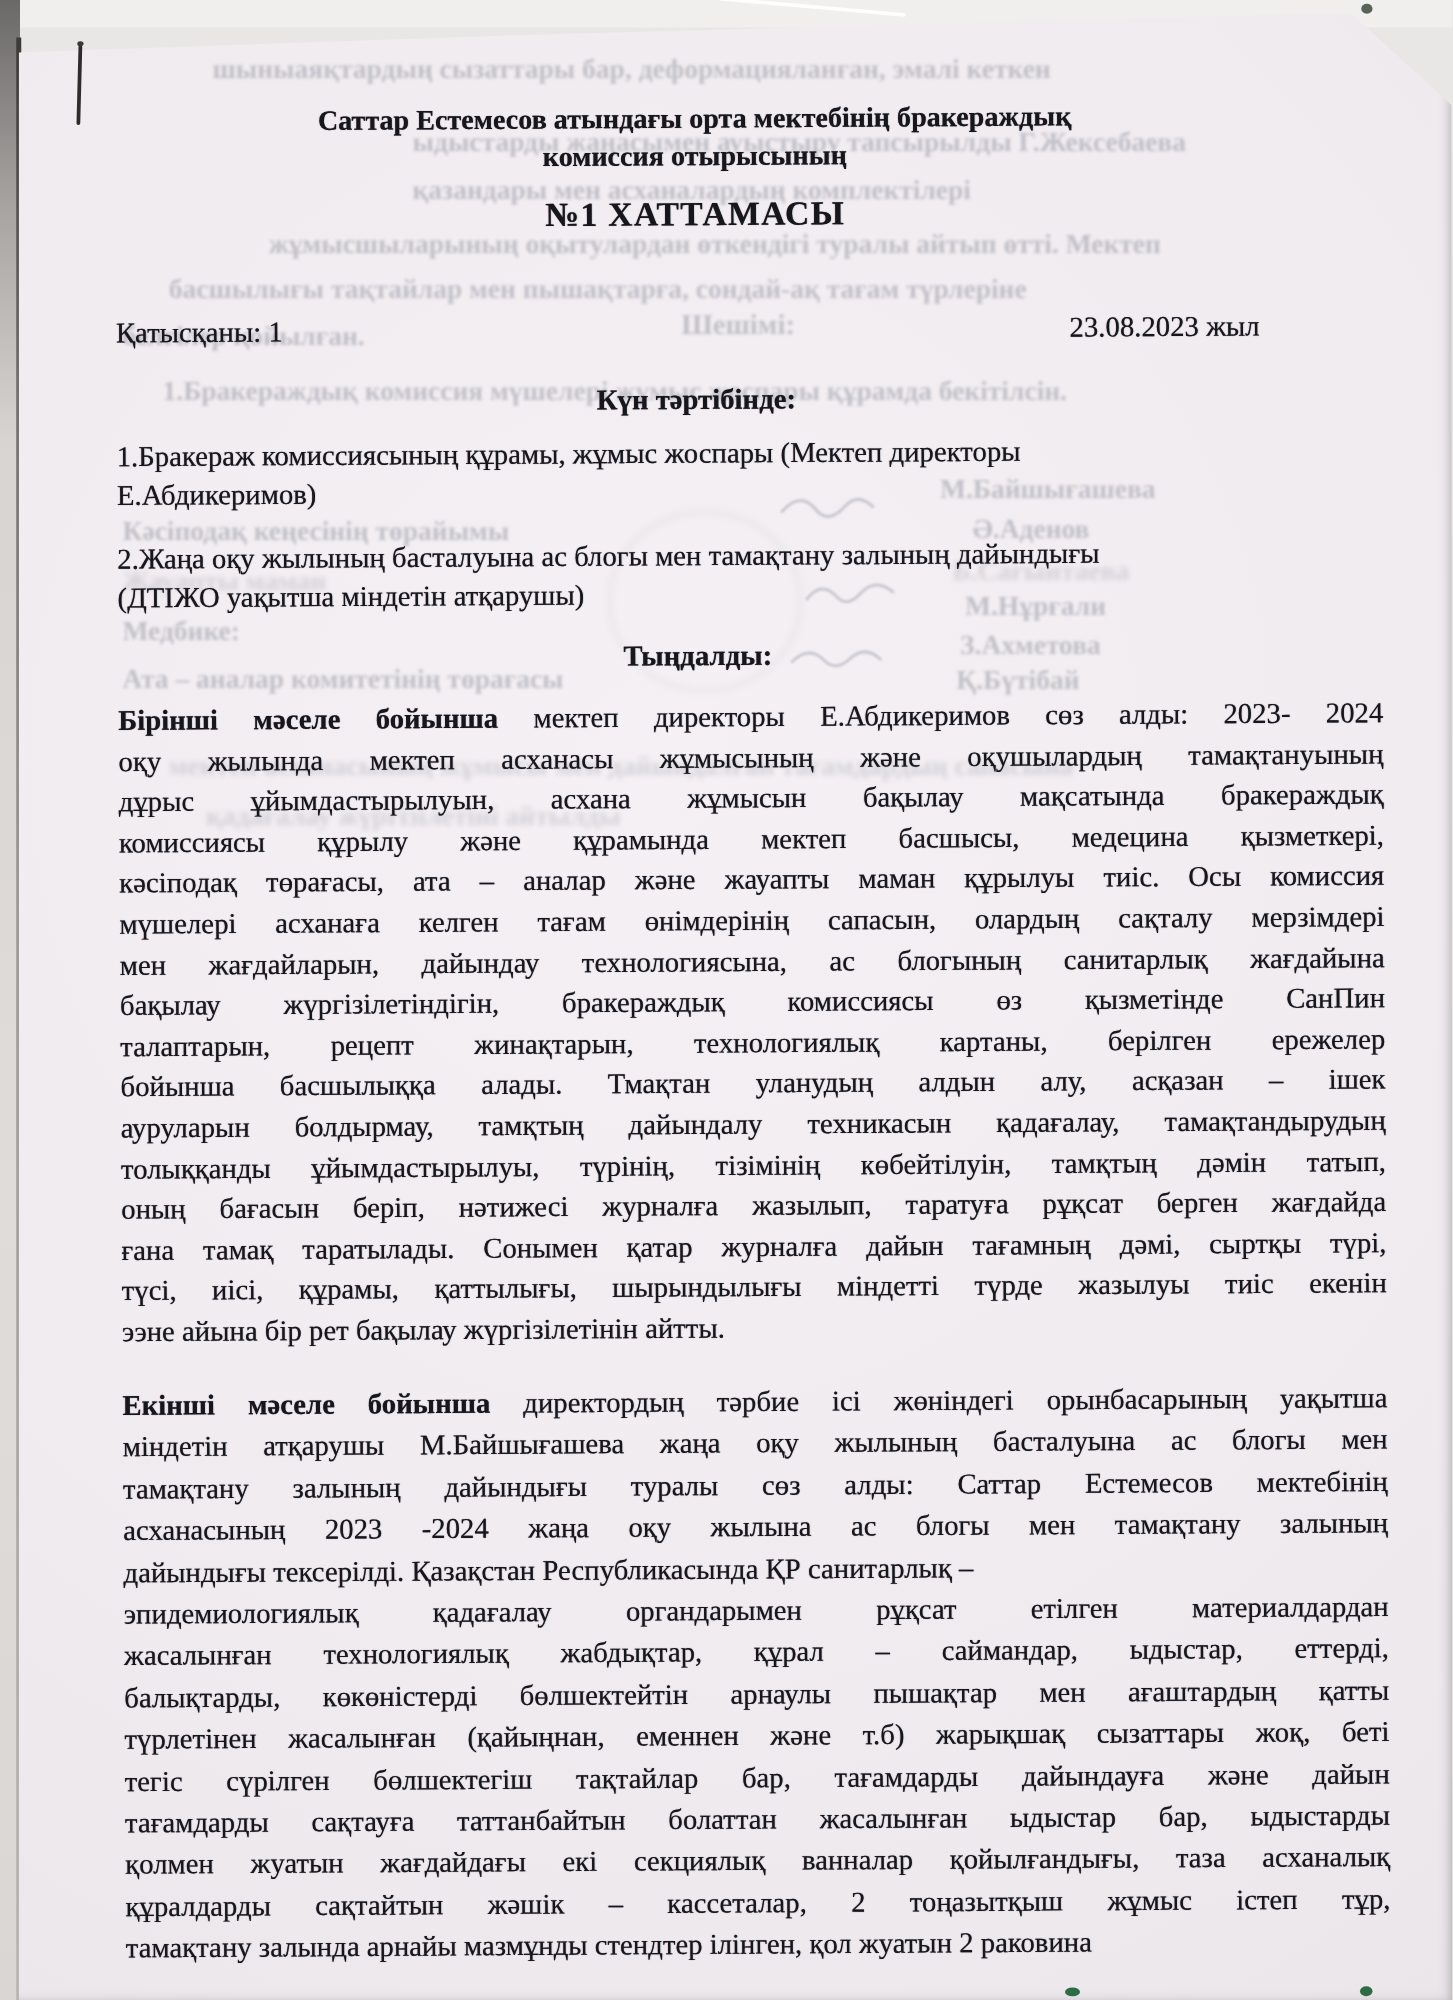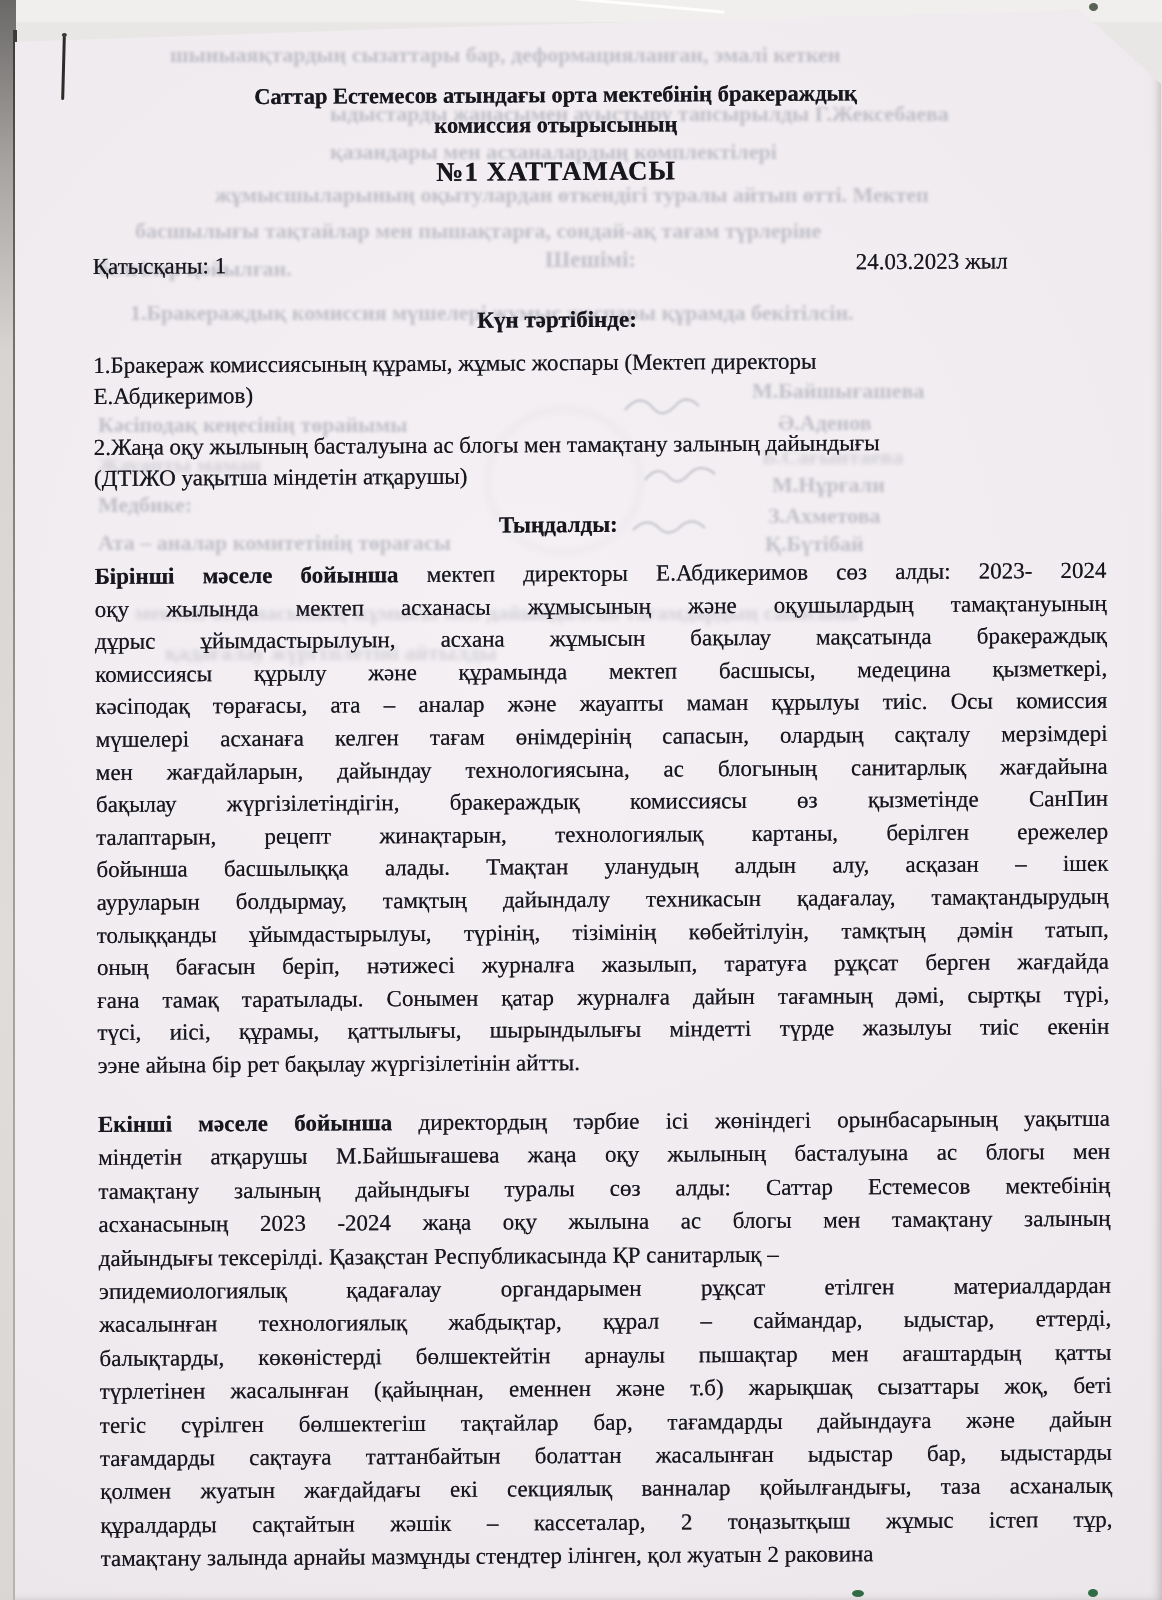--- a/index.html
+++ b/index.html
@@ -109,21 +109,21 @@
 
       <div class="abs center title-block">
         <div>Саттар Естемесов атындағы орта мектебінің бракераждық</div>
         <div>комиссия отырысының</div>
       </div>
 
       <div class="abs center protocol">№1 ХАТТАМАСЫ</div>
 
       <div class="abs meta">
         <span>Қатысқаны: 1</span>
-        <span>24.03.2023 жыл</span>
+        <span>23.08.2023 жыл</span>
       </div>
 
       <div class="abs center section-h agenda-h">Күн тәртібінде:</div>
 
       <div class="abs item item1">
 
       <div class="iline">1.Бракераж комиссиясының құрамы, жұмыс жоспары (Мектеп директоры</div>
           <div class="iline">Е.Абдикеримов)</div>
         </div>
 

